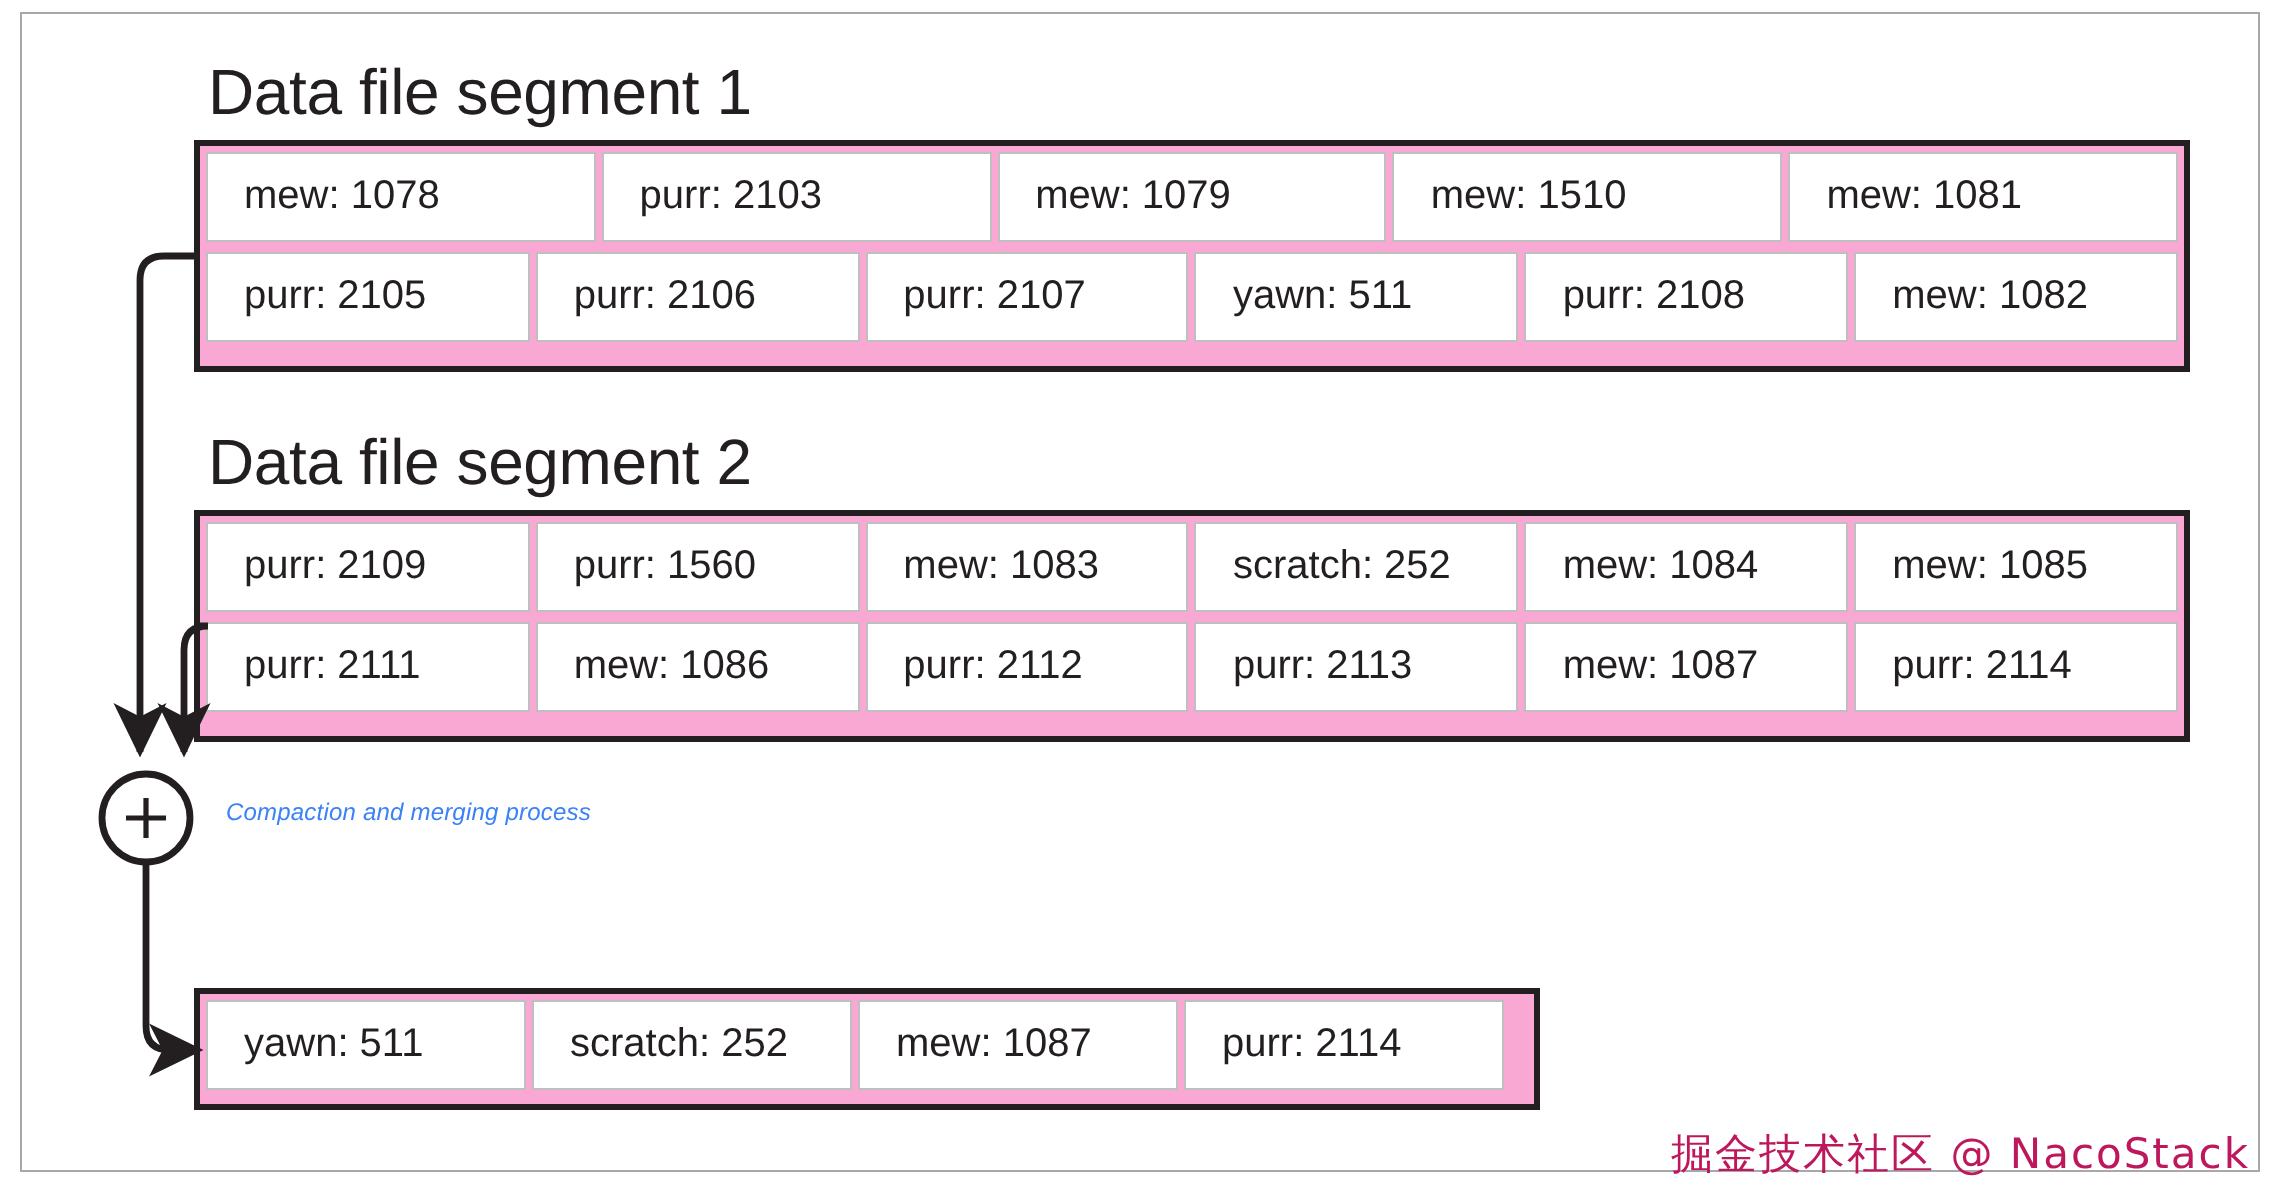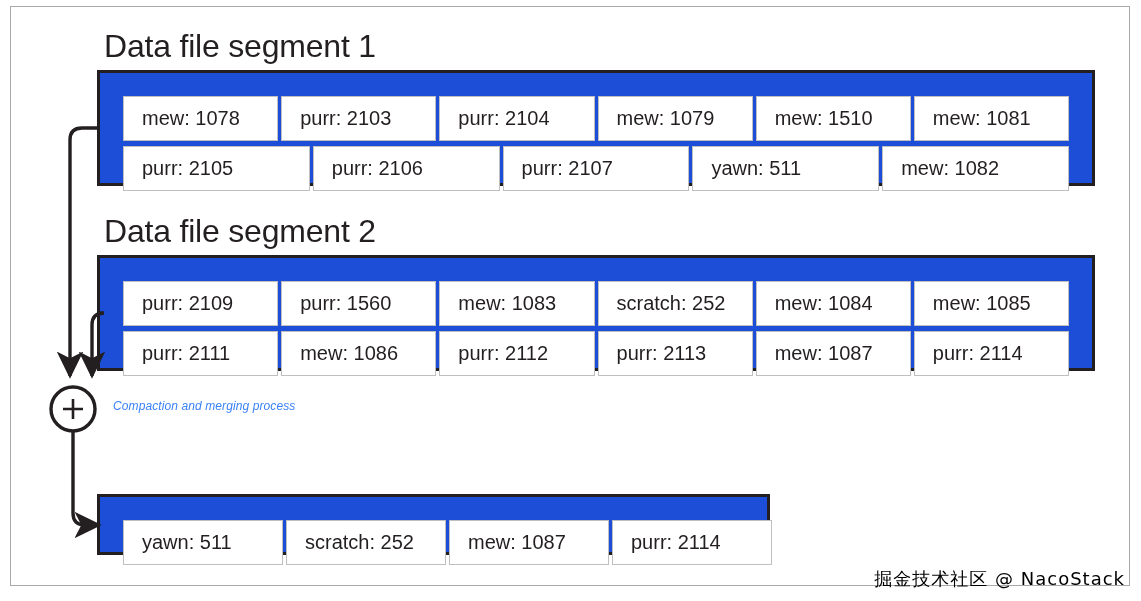--- a/index.html
+++ b/index.html
@@ -52,23 +52,23 @@
     color: #3b82f6;
     white-space: nowrap;
     line-height: 1;
     letter-spacing: 0.1px;
   }
 
   
   .segment-box {
     position: absolute;
     border: 3px solid #231f20;
-    background: #1d4ed8;
+    background: #f9a8d4;
     box-sizing: border-box;
-    padding: 23px;
+    padding: 3px;
   }
 
   .row {
     display: flex;
     width: 100%;
   }
   .row + .row { margin-top: 5px; }
 
   .cell {
     border: 1.5px solid #bfbfbf;
@@ -96,50 +96,50 @@
     width: 1141px;
     height: 601px;
     pointer-events: none;
   }
 
   
   .watermark {
     position: absolute;
     right: 16px;
     bottom: 10px;
-    font-size: 18px;
-    color: #000000;
+    font-size: 21px;
+    color: #be185d;
     letter-spacing: 1px;
     white-space: nowrap;
     font-family: "DejaVu Sans", "Liberation Sans", sans-serif;
   }
 </style>
 </head>
 <body>
 
 <div id="canvas">
 
   <div class="outer-frame"></div>
 
   <div class="heading" style="left:104px; top:30px;">Data file segment 1</div>
 
   <div class="segment-box" id="segment-box-1" style="left:97px; top:70px; width:998px; height:116px;">
     <div class="row">
       <div class="cell seg-cell">mew: 1078</div>
       <div class="cell seg-cell">purr: 2103</div>
-      <div class="cell seg-cell">purr: 2104</div>
       <div class="cell seg-cell">mew: 1079</div>
       <div class="cell seg-cell">mew: 1510</div>
       <div class="cell seg-cell">mew: 1081</div>
     </div>
     <div class="row">
       <div class="cell seg-cell">purr: 2105</div>
       <div class="cell seg-cell">purr: 2106</div>
       <div class="cell seg-cell">purr: 2107</div>
       <div class="cell seg-cell">yawn: 511</div>
+      <div class="cell seg-cell">purr: 2108</div>
       <div class="cell seg-cell">mew: 1082</div>
     </div>
   </div>
 
   <div class="heading" style="left:104px; top:215px;">Data file segment 2</div>
 
   <div class="segment-box" id="segment-box-2" style="left:97px; top:255px; width:998px; height:116px;">
     <div class="row">
       <div class="cell seg-cell">purr: 2109</div>
       <div class="cell seg-cell">purr: 1560</div>

